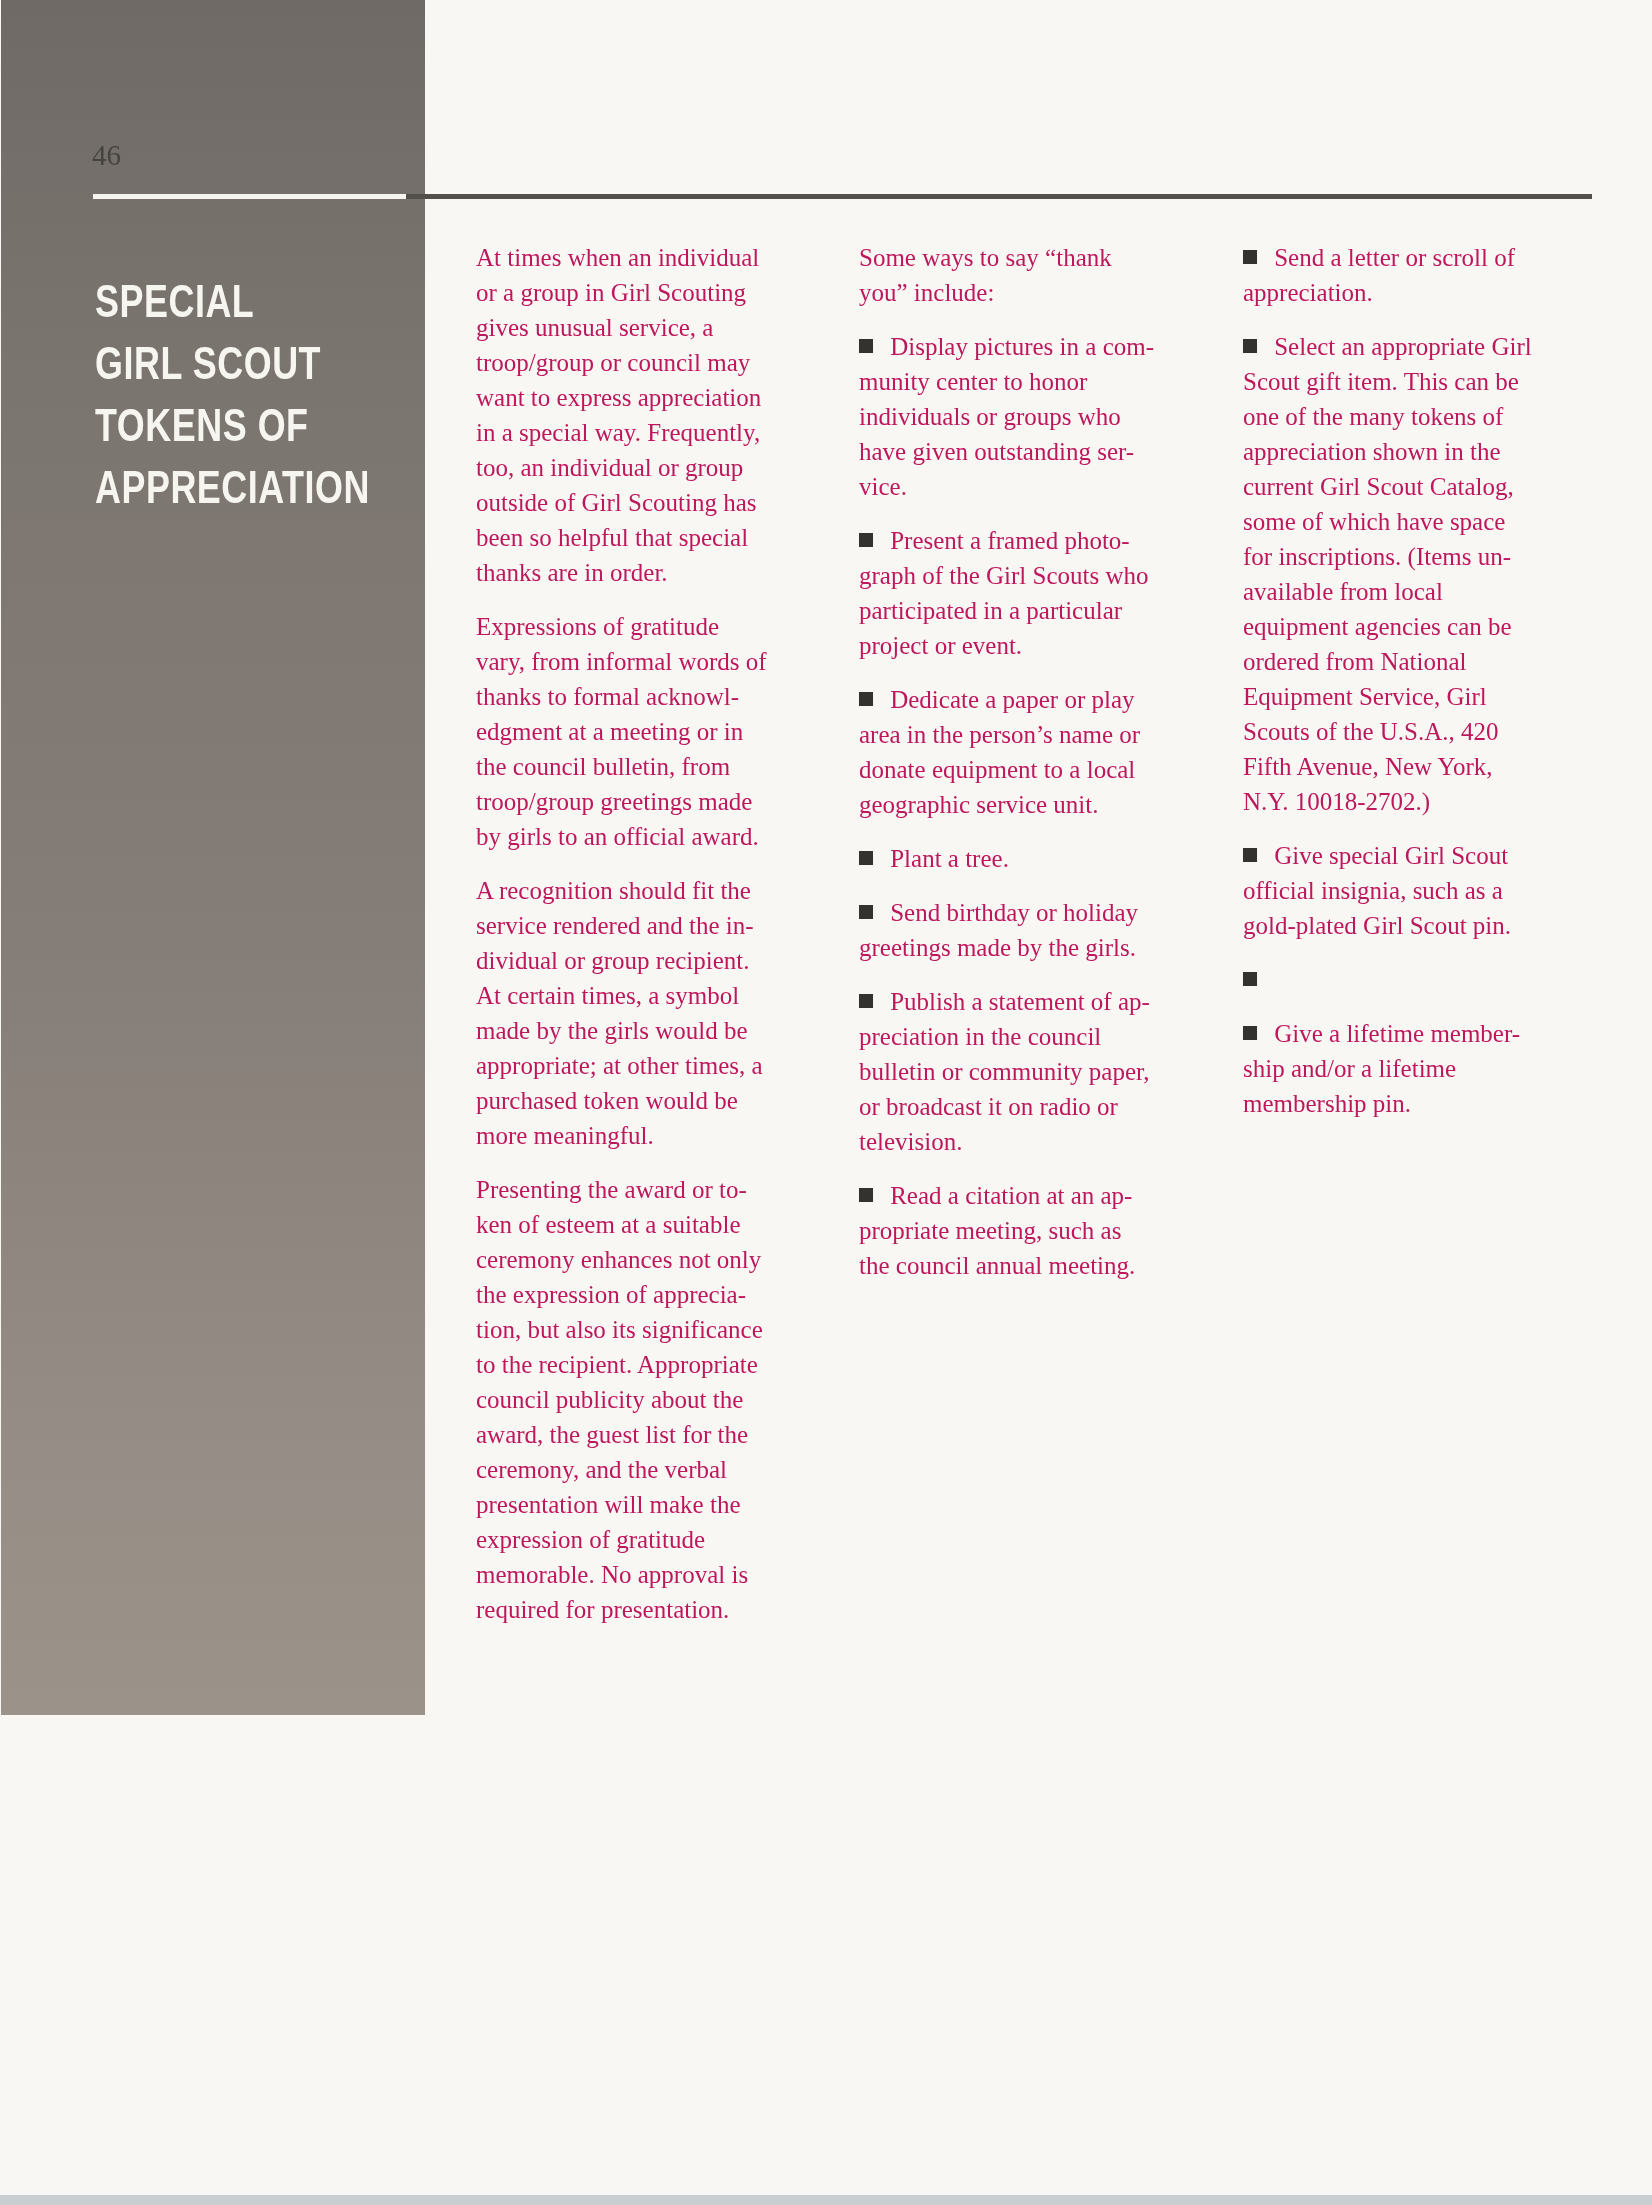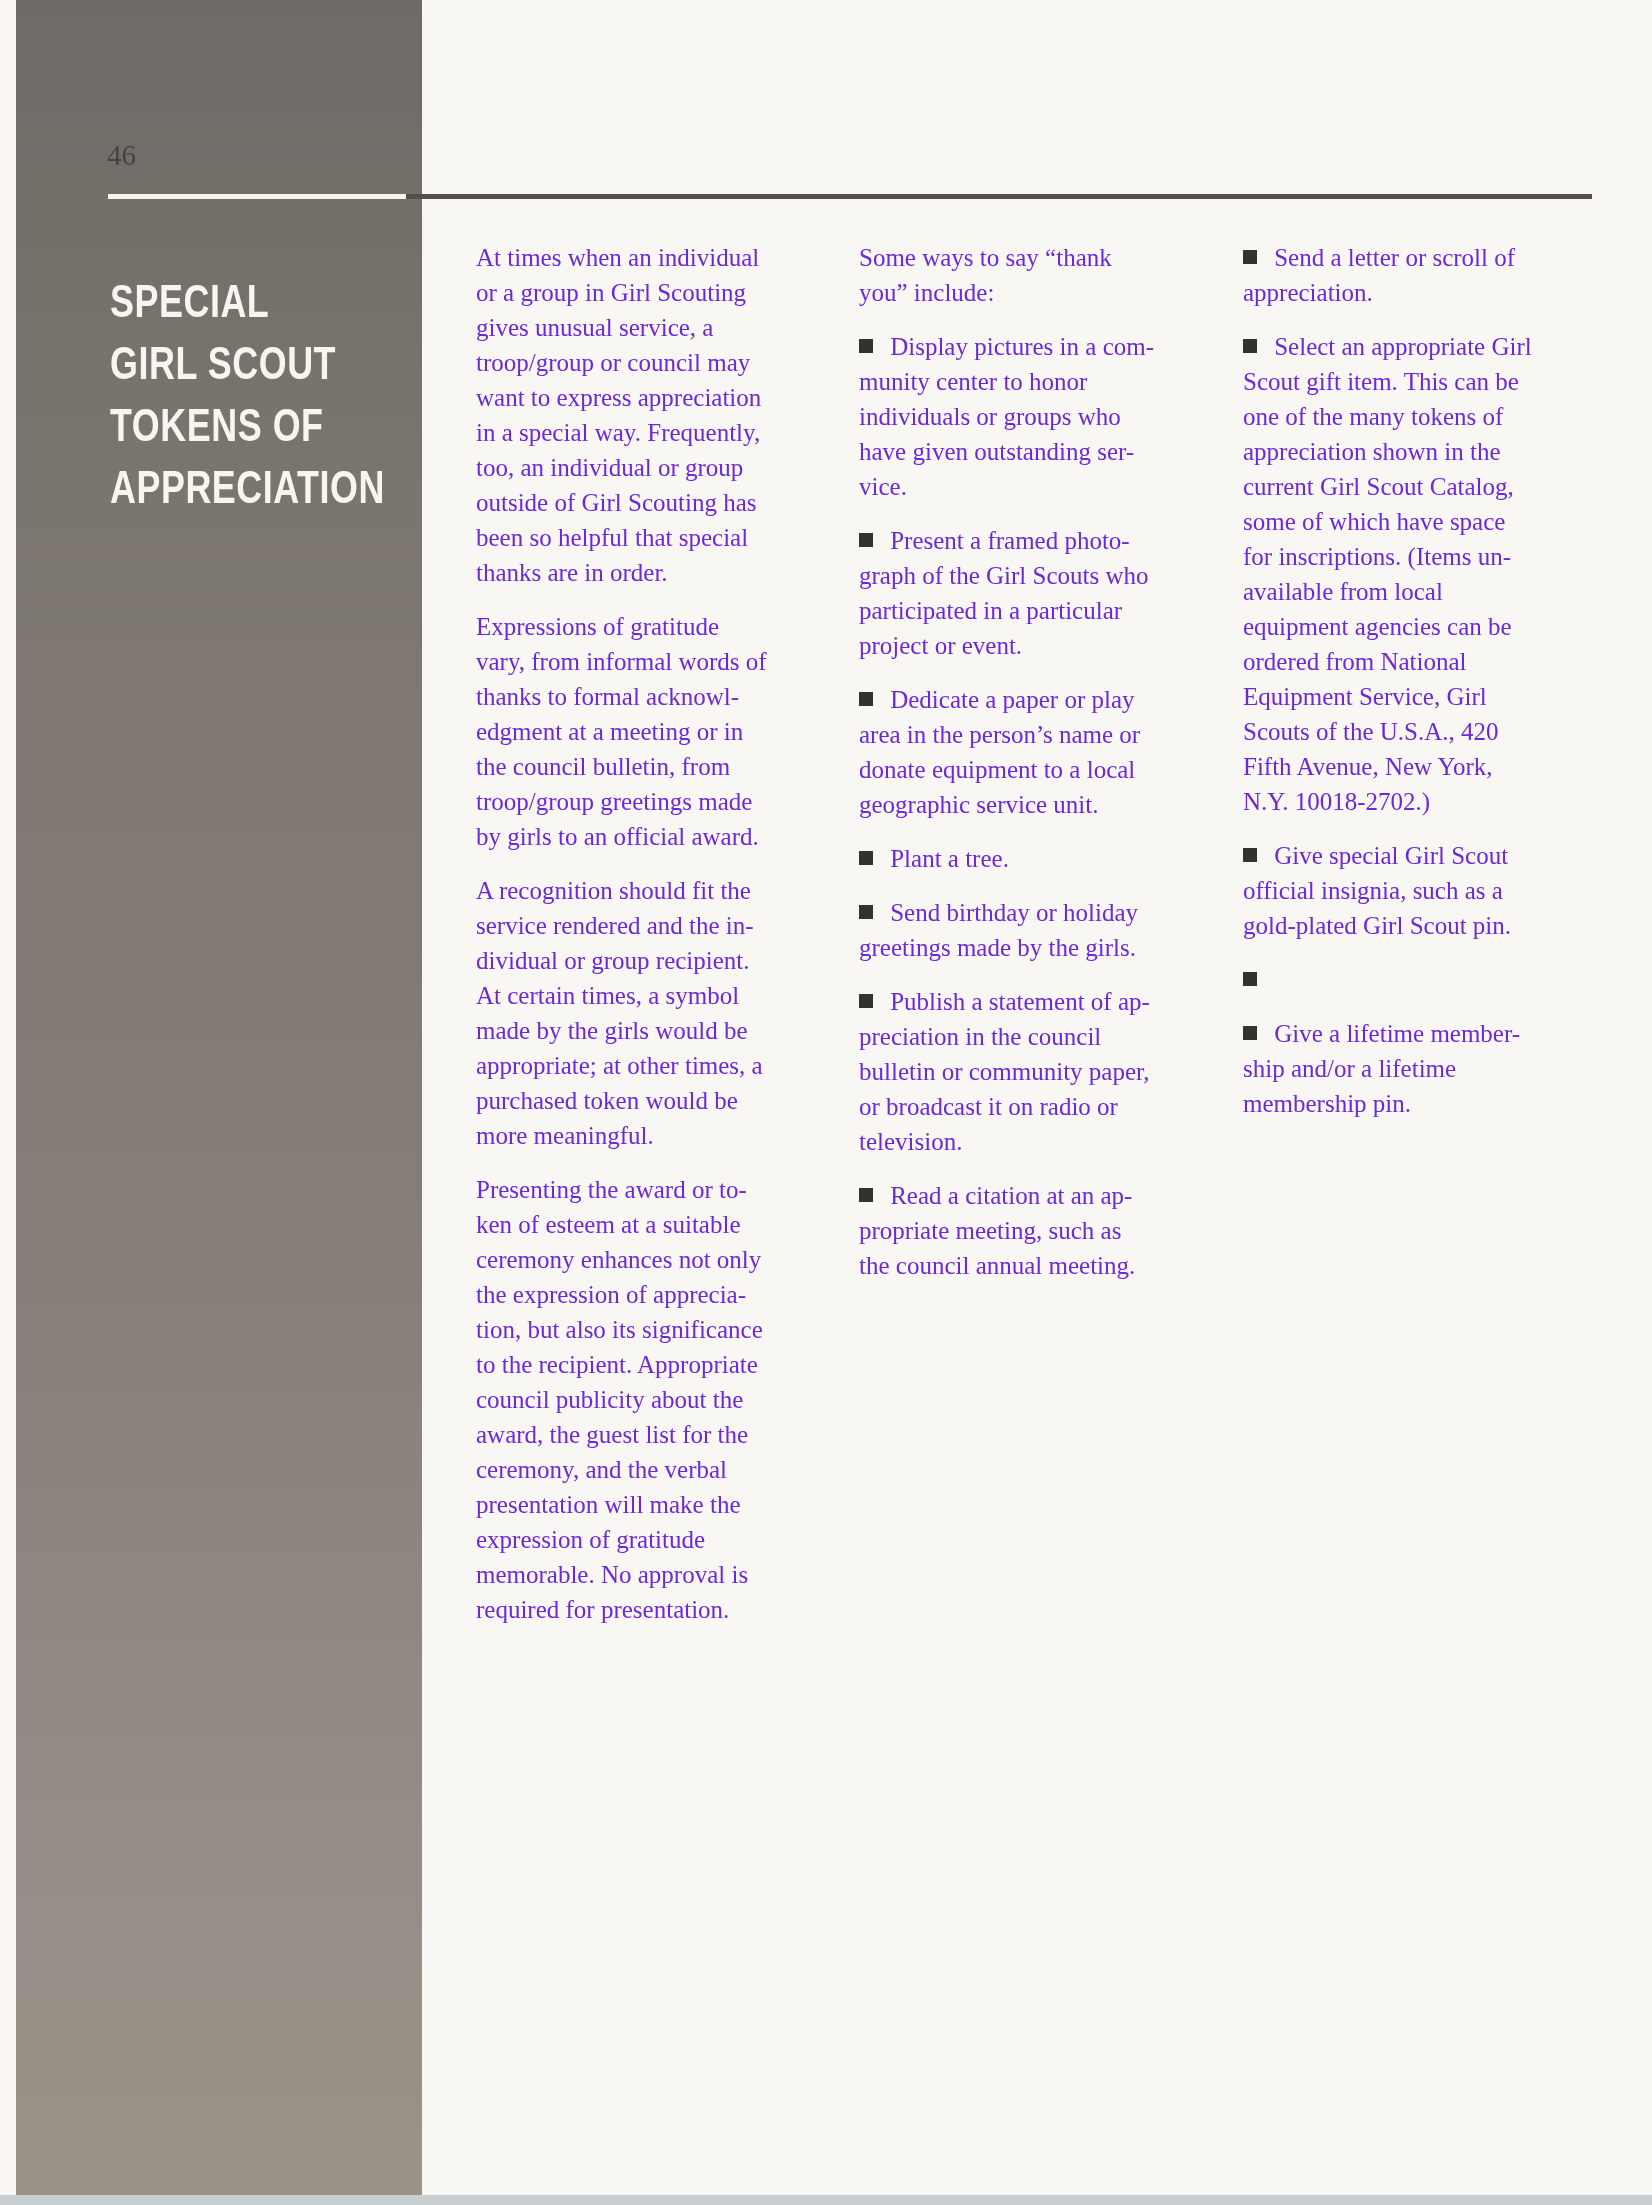--- a/index.html
+++ b/index.html
@@ -3,22 +3,23 @@
 <meta charset="utf-8">
 <title>Page 46 — Special Girl Scout Tokens of Appreciation</title>
 <style>
   html,body{margin:0;padding:0;background:#dedede;}
   .page{
     position:relative;width:1652px;height:2205px;overflow:hidden;
     background:#f9f7f3;
     font-family:"Liberation Serif","DejaVu Serif",serif;
   }
   .sidebar{
-    position:absolute;left:16px;top:0;width:406px;height:2205px;
+    position:absolute;left:1px;top:0;width:406px;height:1715px;
     background:linear-gradient(180deg,#6f6a65 0%,#7b7570 22%,#857d77 55%,#968d86 85%,#9b9289 100%);
+    padding-left:18px;
   }
   .page-num{
     position:absolute;left:91px;top:141px;
     font-size:29px;line-height:1;color:#454340;
   }
   .rule-white{
     position:absolute;left:92px;top:194px;width:313px;height:5.4px;
     background:#f6f4ef;
   }
   .heading{
@@ -27,21 +28,21 @@
     font-weight:700;font-size:46px;line-height:62px;letter-spacing:0.7px;
     color:#f7f5f0;white-space:pre-line;
     transform:scaleX(0.78);transform-origin:0 0;
   }
   .rule-dark{
     position:absolute;left:406px;top:194px;width:1186px;height:5.4px;
     background:#53504b;
   }
   .col{
     position:absolute;top:240px;width:360px;
-    font-size:25px;line-height:35px;color:#6d28d9;
+    font-size:25px;line-height:35px;color:#be185d;
   }
   .col1{left:476px;}
   .col2{left:859px;}
   .col3{left:1243px;}
   .para{margin:0 0 19px 0;white-space:pre;}
   .item{margin:0 0 19px 0;}
   .btxt{white-space:pre;margin-top:45px;}
   .sq{
     display:inline-block;width:13.6px;height:13.6px;
     background:#34322f;margin-right:17.6px;

